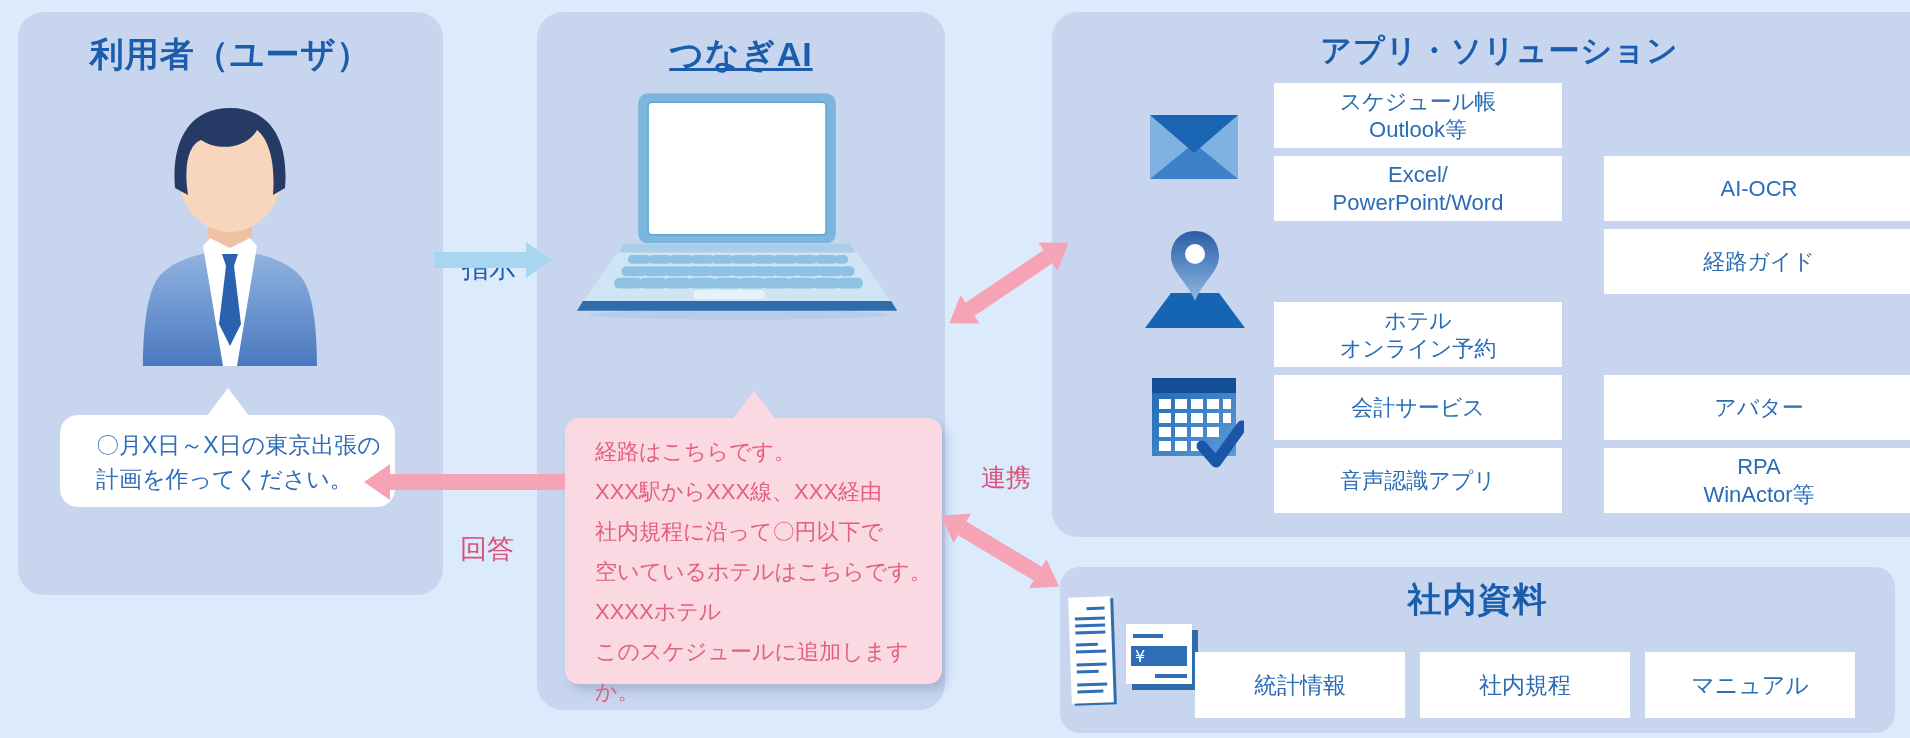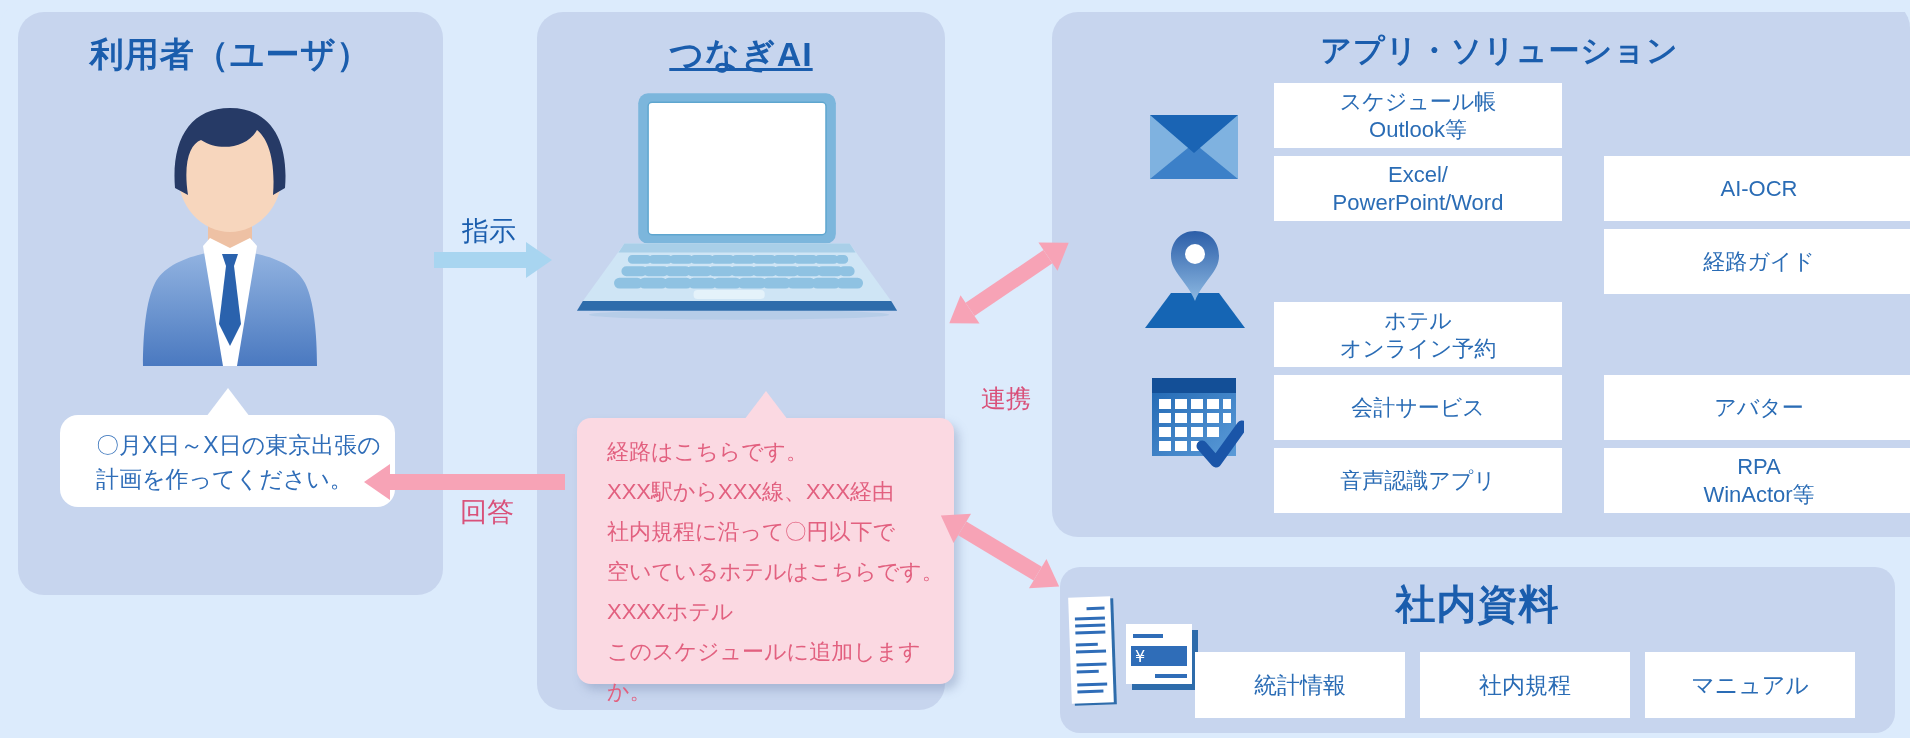--- a/index.html
+++ b/index.html
@@ -9,40 +9,40 @@
     --boxblue:#2a6cb5;
     --pink:#d9517a;
     --pinktext:#e2607f;
     --pinkarrow:#f7a3b6;
     --bluearrow:#a8d5f0;
     --pinkbubble:#fbd9e2;
   }
   *{margin:0;padding:0;box-sizing:border-box;}
   html,body{background:var(--bg);}
   body{font-family:"Liberation Sans","DejaVu Sans",sans-serif;}
-  .canvas{position:relative;width:1910px;height:738px;background:var(--bg);overflow:hidden;border-radius:28px;}
+  .canvas{position:relative;width:1910px;height:738px;background:var(--bg);overflow:hidden;}
   .panel{position:absolute;background:var(--panel);border-radius:26px;}
   .panel-title{position:absolute;left:0;right:0;text-align:center;color:var(--blue);font-weight:600;letter-spacing:1px;}
 
   
   .panel-user{left:18px;top:12px;width:425px;height:583px;}
   .panel-user .panel-title{top:20px;font-size:34px;}
   .avatar{position:absolute;left:87px;top:70px;width:250px;height:284px;}
   .bubble{position:absolute;border-radius:18px;}
   .bubble-white{left:42px;top:403px;width:335px;height:92px;background:#fff;}
   .bubble-white::before{content:"";position:absolute;top:-27px;left:146px;
     border-left:22px solid transparent;border-right:22px solid transparent;border-bottom:29px solid #fff;}
   .bubble-white .bubble-text{position:absolute;left:20px;top:13px;white-space:pre-line;
     color:#2f6db8;font-size:23px;line-height:34px;margin-left:16px;}
 
   
   .panel-ai{left:537px;top:12px;width:408px;height:698px;}
   .panel-ai .panel-title{top:20px;font-size:34px;text-decoration:underline;}
   .laptop{position:absolute;left:36px;top:80px;width:336px;height:230px;}
-  .bubble-pink{left:40px;top:406px;width:377px;height:266px;background:var(--pinkbubble);
+  .bubble-pink{left:28px;top:406px;width:377px;height:266px;background:var(--pinkbubble);
     border-radius:14px;box-shadow:5px 6px 10px rgba(110,125,165,.35);text-decoration:underline;}
   .bubble-pink::before{content:"";position:absolute;top:-27px;left:167px;
     border-left:22px solid transparent;border-right:22px solid transparent;border-bottom:29px solid var(--pinkbubble);}
   .bubble-pink .bubble-text{position:absolute;left:30px;top:14px;white-space:pre-line;
     color:var(--pinktext);font-size:22px;line-height:40px;}
 
   
   .panel-apps{left:1052px;top:12px;width:895px;height:525px;}
   .panel-apps .panel-title{top:18px;font-size:31px;}
   .app-icon{position:absolute;}
@@ -51,21 +51,21 @@
   .icon-cal{left:100px;top:360px;width:92px;height:98px;}
   .app-box{position:absolute;height:65px;background:#fff;color:var(--boxblue);
     display:flex;align-items:center;justify-content:center;text-align:center;
     font-size:22px;line-height:28px;white-space:pre-line;}
   .colL{left:222px;width:288px;}
   .colR{left:552px;width:310px;}
   .r0{top:71px}.r1{top:144px}.r2{top:217px}.r3{top:290px}.r4{top:363px}.r5{top:436px}
 
   
   .panel-docs{left:1060px;top:567px;width:835px;height:166px;border-radius:20px;}
-  .panel-docs .panel-title{top:10px;font-size:40px;}
+  .panel-docs .panel-title{top:10px;font-size:34px;}
   .icon-receipt{position:absolute;left:8px;top:28px;width:50px;height:112px;}
   .icon-card{position:absolute;left:64px;top:55px;width:76px;height:70px;}
   .doc-box{position:absolute;top:85px;width:210px;height:66px;background:#fff;color:var(--boxblue);
     display:flex;align-items:center;justify-content:center;font-size:23px;}
   .doc-0{left:135px}.doc-1{left:360px}.doc-2{left:585px}
 
   
   .shaft{position:absolute;height:16px;}
   .blue-shaft{background:var(--bluearrow);}
   .pink-shaft{background:var(--pinkarrow);}
@@ -74,24 +74,24 @@
   .arrow-left::before{content:"";position:absolute;left:-26px;top:50%;transform:translateY(-50%);
     border-top:18px solid transparent;border-bottom:18px solid transparent;border-right:26px solid var(--pinkarrow);}
   .double::before{content:"";position:absolute;left:-25px;top:50%;transform:translateY(-50%);
     border-top:17px solid transparent;border-bottom:17px solid transparent;border-right:25px solid var(--pinkarrow);}
   .double::after{content:"";position:absolute;right:-25px;top:50%;transform:translateY(-50%);
     border-top:17px solid transparent;border-bottom:17px solid transparent;border-left:25px solid var(--pinkarrow);}
   .arr-instruction{left:434px;top:252px;width:92px;}
   .arr-answer{left:390px;top:474px;width:175px;}
   .arr-link-top{left:962px;top:275px;width:94px;transform:rotate(-34deg);}
   .arr-link-bottom{left:956px;top:543px;width:88px;transform:rotate(31deg);}
-  .flow-label{position:absolute;font-size:27px;}
+  .flow-label{position:absolute;font-size:27px;margin-top:37px;}
   .lbl-instruction{left:462px;top:213px;color:var(--blue);}
   .lbl-answer{left:460px;top:494px;color:var(--pink);}
-  .lbl-link{left:981px;top:382px;color:var(--pink);font-size:25px;font-family:Liberation Mono, monospace;}
+  .lbl-link{left:981px;top:424px;color:var(--pink);font-size:25px;font-family:Liberation Mono, monospace;}
 </style>
 </head>
 <body>
 
 <div class="canvas">
 
   <section class="panel panel-user">
     <h2 class="panel-title">利用者（ユーザ）</h2>
     <svg class="avatar" viewBox="0 0 250 284" aria-hidden="true">
       <defs>

